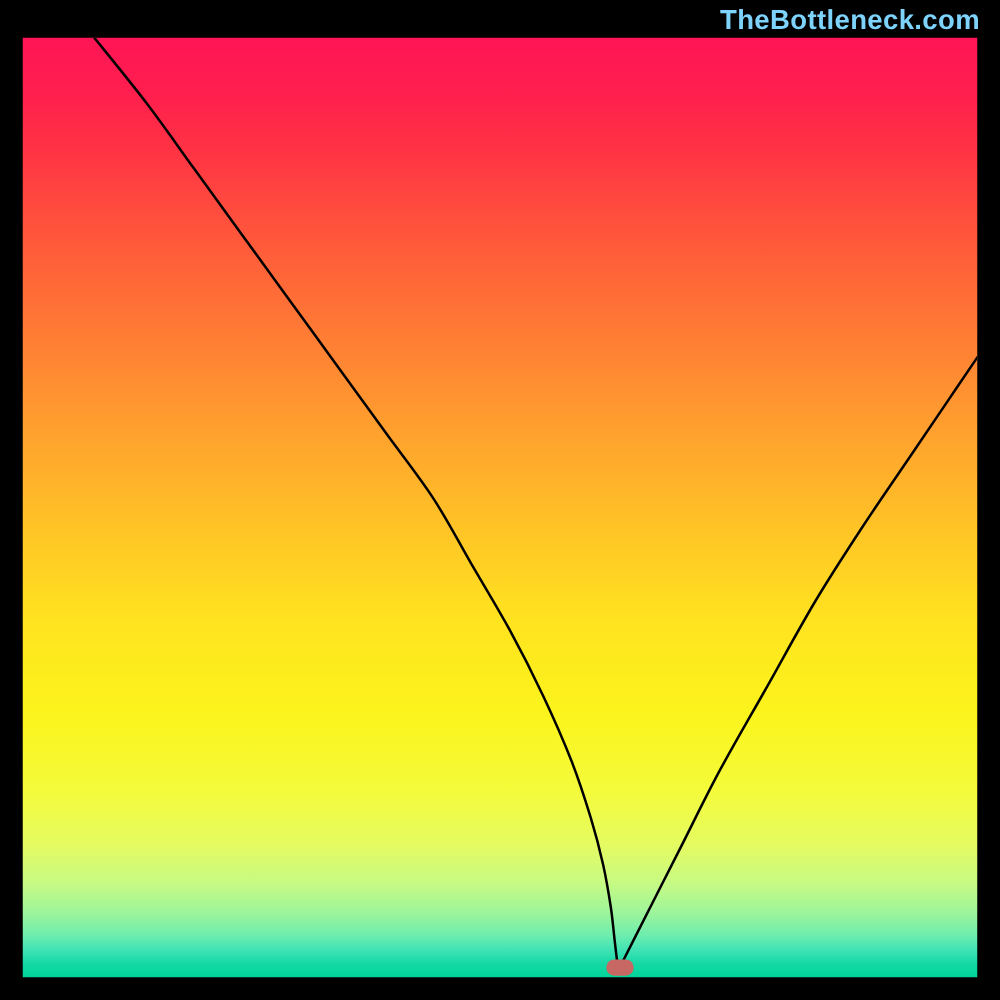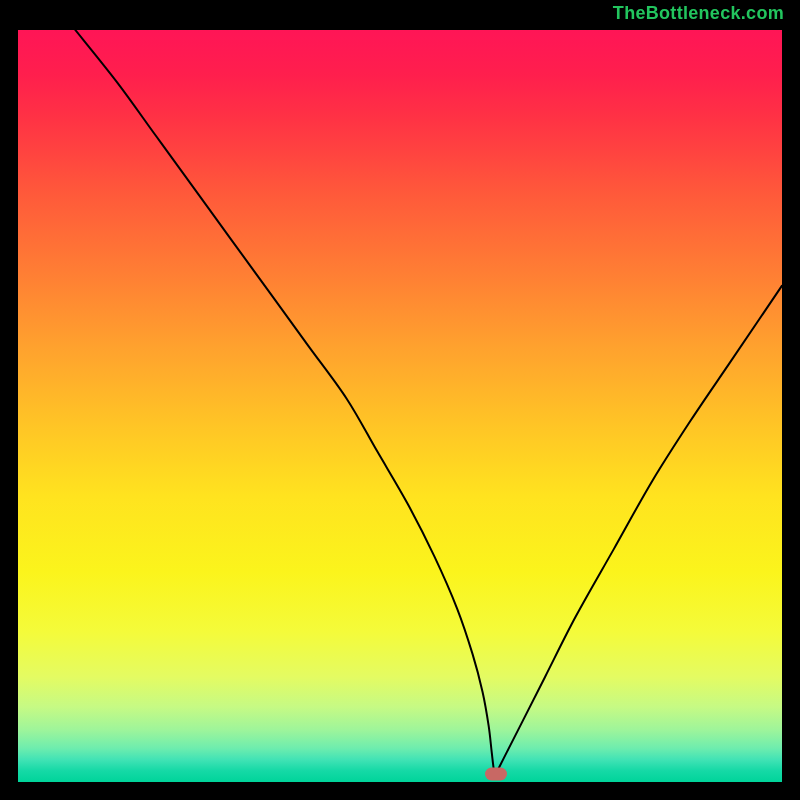--- a/index.html
+++ b/index.html
@@ -14,22 +14,22 @@
   .frame {
     position: relative;
     width: 800px;
     height: 800px;
     background: #000;
   }
   .watermark {
     position: absolute;
     top: 3px;
     right: 16px;
-    color: #22c55e;
-    font-size: 18px;
+    color: #7dd3fc;
+    font-size: 22px;
     font-weight: 600;
     letter-spacing: 0.3px;
     z-index: 5;
     user-select: none;
   }
   .plot {
     position: absolute;
     left: 18px;
     top: 30px;
     width: 764px;

